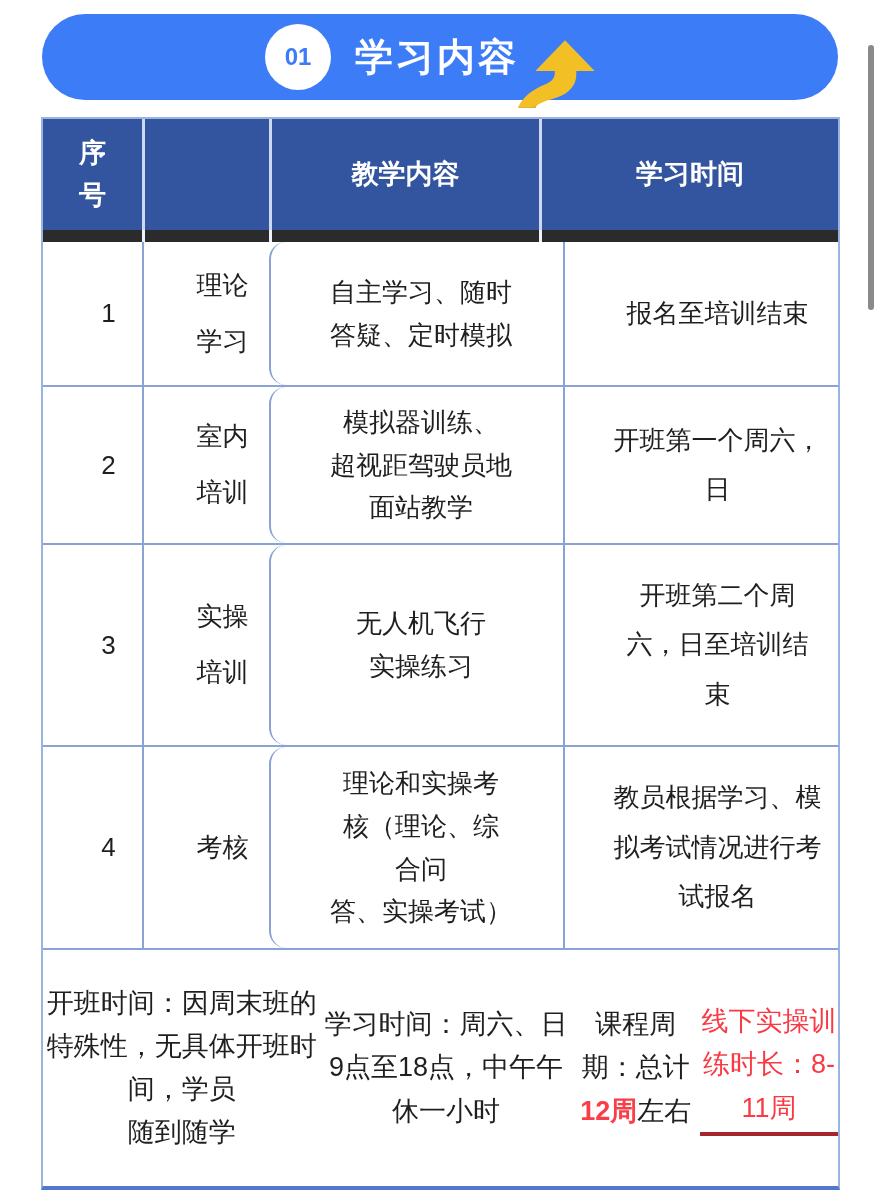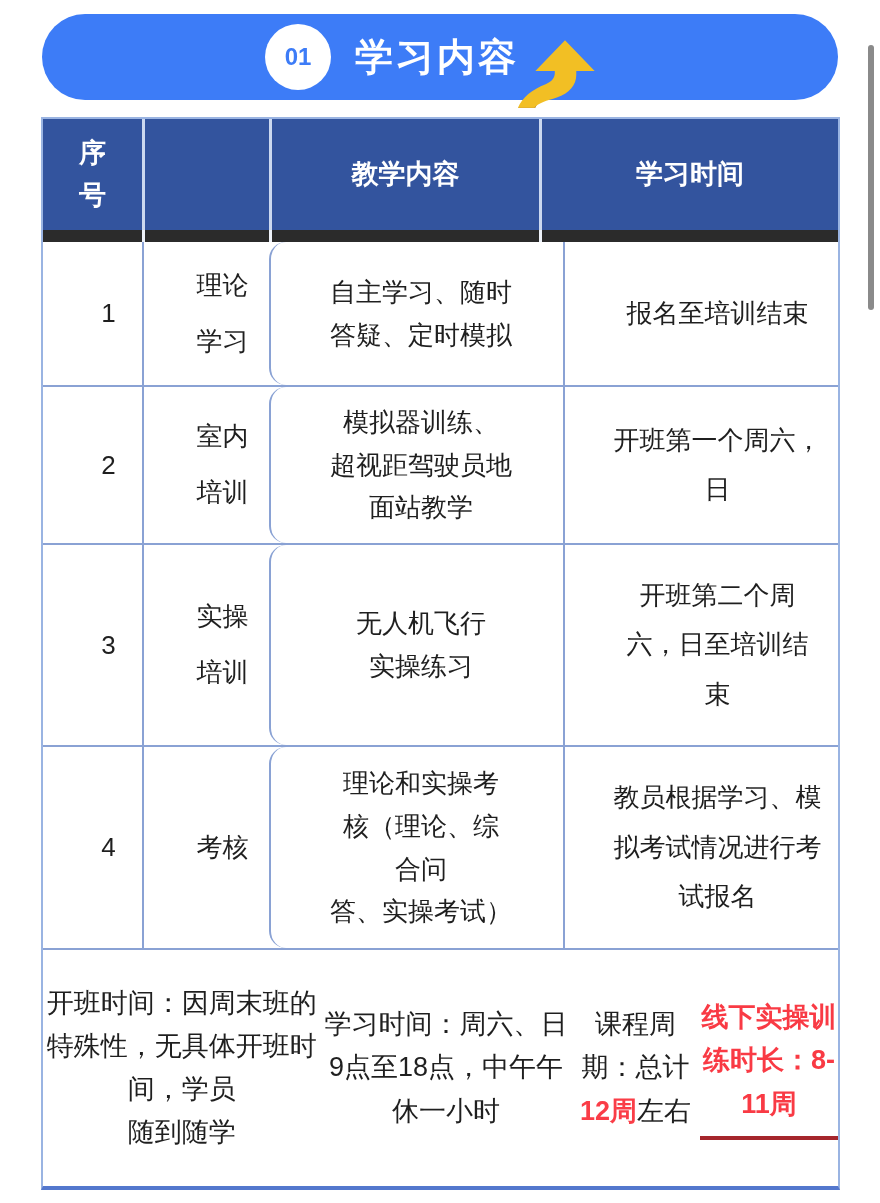--- a/index.html
+++ b/index.html
@@ -115,23 +115,23 @@
     align-items: center;
     justify-content: center;
     text-align: center;
     font-size: 27px;
     line-height: 1.6;
   }
   .tfoot p { margin: 7px 0; white-space: pre-line; }
   .red-bold { color: #fa3d47; font-weight: bold; }
   .red-underline {
     color: #f93a44;
-    font-weight: bold;
+    font-weight: normal;
     border-bottom: 4px solid #a5262c;
-    padding-bottom: 10px;
+    padding-bottom: 2px;
     display: inline-block;
   }
 </style>
 </head>
 <body>
 
 <div class="pill">
   <div class="pill-content">
     <div class="num-circle">
       <span>01</span>

